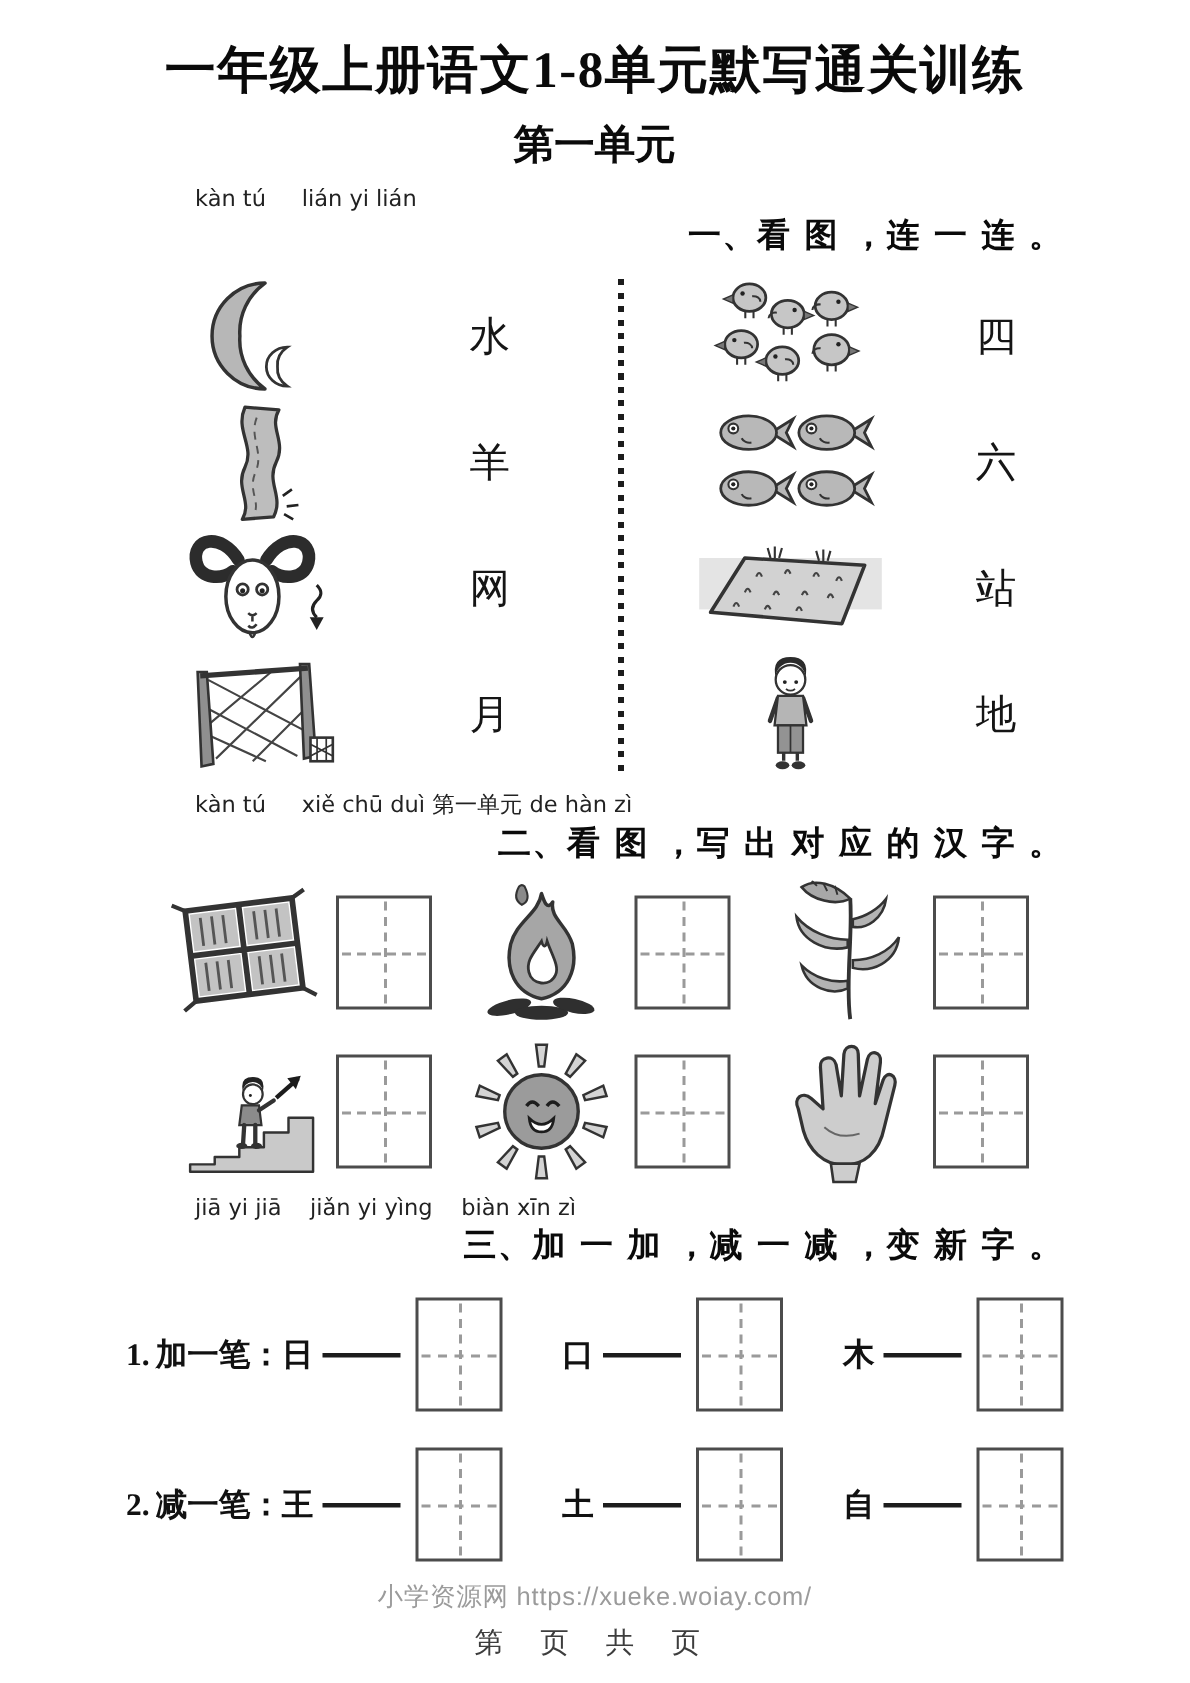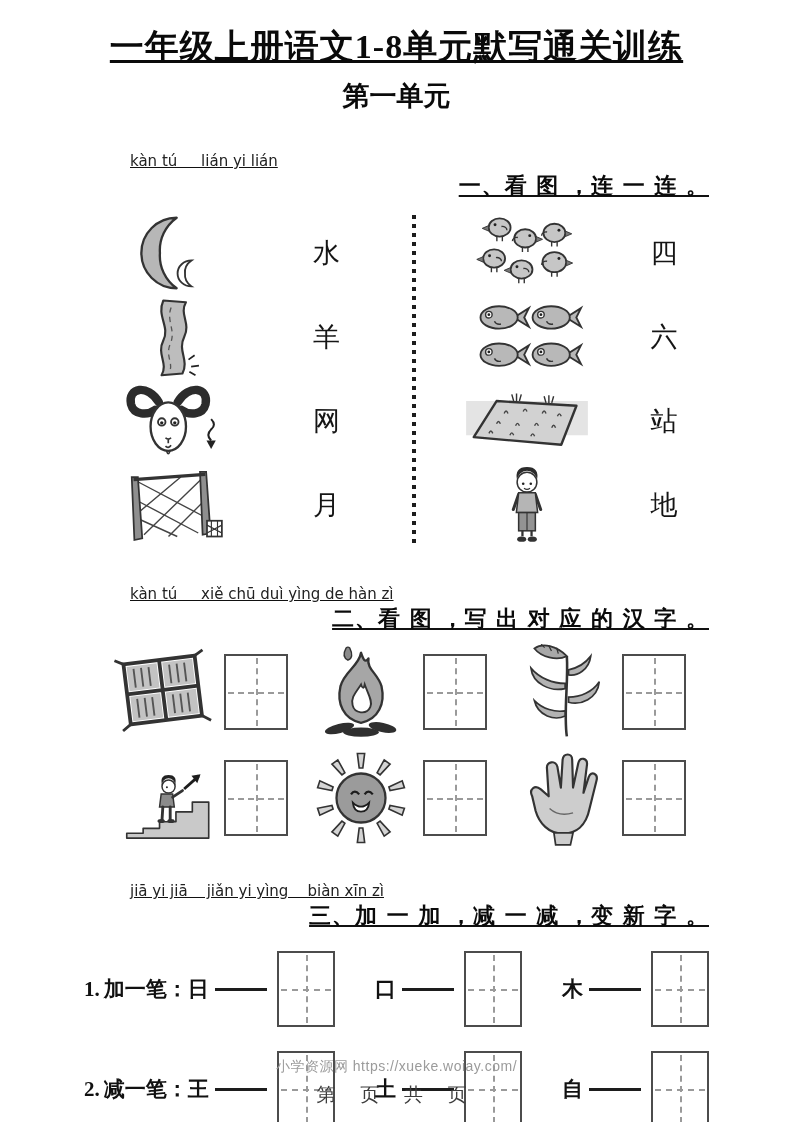--- a/index.html
+++ b/index.html
@@ -5,30 +5,30 @@
   * { margin:0; padding:0; box-sizing:border-box; }
   html,body { background:#fff; }
   .page {
     width:793px; height:1122px; margin:0 auto; background:#fff;
     position:relative; overflow:hidden; color:#111;
     font-family:"Liberation Sans", sans-serif;
   }
   
   .title {
     margin-top:24px; text-align:center; font-size:34px; font-weight:bold;
-    font-family:"Liberation Serif", serif; letter-spacing:1px; color:#0a0a0a;text-decoration:underline;
+    font-family:"Liberation Serif", serif; letter-spacing:1px; color:#0a0a0a;
   }
   .subtitle {
     margin-top:8px; text-align:center; font-size:27px; font-weight:bold;
     font-family:"Liberation Serif", serif; color:#0a0a0a;
   }
   
   .content { padding:0 84px; }
   
-  .sec-head { margin-top:38px;text-decoration:underline; }
+  .sec-head { margin-top:9px; }
   .pinyin {
     font-size:15px; color:#222; padding-left:46px; white-space:pre;
     font-family:"DejaVu Sans", sans-serif;
   }
   .head-line {
     font-size:22px; font-weight:bold; color:#0a0a0a; margin-top:1px;
     font-family:"DejaVu Sans", sans-serif; letter-spacing:1px;text-align:right;
   }
   
   .match-area { display:flex; margin-top:10px; height:336px; }
@@ -80,21 +80,21 @@
   }
   .s3-lead { display:flex; align-items:center; }
   .s3-label, .s3-task, .s3-char {
     font-size:21px; font-family:"Liberation Serif", serif; font-weight:bold; color:#111;
   }
   .s3-label { margin-right:4px; }
   .dash { width:52px; border-top:3px solid #1d1d1d; margin:0 10px 0 6px; }
   .s3-group { display:flex; align-items:center; }
   
   .footer { position:absolute; left:0; right:0; bottom:14px; text-align:center; }
-  .watermark { font-size:14px; color:#9b9b9b; letter-spacing:0.5px; }
+  .watermark { font-size:17px; color:#9b9b9b; letter-spacing:0.5px; }
   .pageline  { font-size:19px; color:#3d3d3d; letter-spacing:10px; margin-top:6px;
                font-family:Liberation Serif, serif; }
   svg { display:block; }
 </style>
 </head>
 <body>
 
 <div class="page">
 
   <div class="title">一年级上册语文1-8单元默写通关训练</div>
@@ -292,21 +292,21 @@
         <div class="char-cell">
             <span class="match-char">站</span>
           </div>
         <div class="char-cell">
             <span class="match-char">地</span>
           </div>
       </div>
     </div>
 
     <div class="sec-head">
-      <div class="pinyin">kàn tú     xiě chū duì yìng de hàn zì</div>
+      <div class="pinyin">kàn tú     xiě chū duì 第一单元 de hàn zì</div>
       <div class="head-line">二、看 图 ，写 出 对 应 的 汉 字 。</div>
     </div>
 
     <div class="s2-grid">
 
       <div class="s2-item">
         <div class="s2-pic">
           <svg width="100" height="88" viewBox="0 0 106 92">
             <g transform="rotate(-7 53 46)">
               <path d="M16 12 l-9 -5 M92 12 l9 -5 M16 76 l-9 6 M92 76 l9 6" stroke="#333" stroke-width="3"></path>

